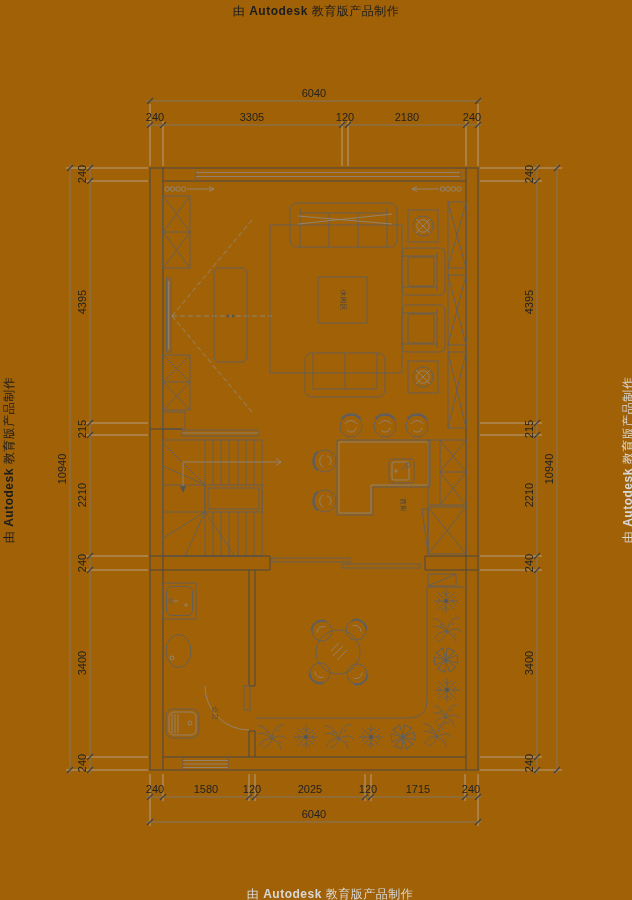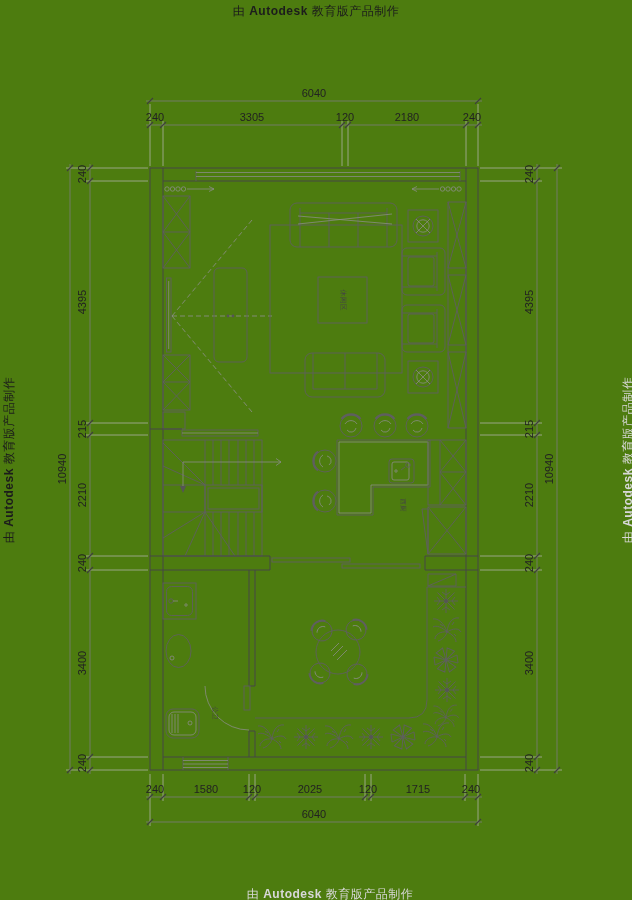--- a/index.html
+++ b/index.html
@@ -1,16 +1,16 @@
 <!DOCTYPE html>
 <html><head>
 <meta charset="utf-8">
 <style>
   html,body{margin:0;padding:0;background:#fff;}
-  #page{position:relative;width:632px;height:900px;background:#4d7c0f;overflow:hidden;
+  #page{position:relative;width:632px;height:900px;background:#a16207;overflow:hidden;
         font-family:"Liberation Sans",sans-serif;}
   .stamp{position:absolute;width:240px;height:14px;text-align:center;font-size:12px;
          color:#1c1c1c;white-space:nowrap;letter-spacing:.5px;}
   .stamp .brand{font-weight:bold;margin:0 4px;}
   .stamp.vert{transform:rotate(-90deg);transform-origin:center center;}
   .stamp.faint{color:#d8d8d8;}
   svg{position:absolute;left:0;top:0;}
   .w{stroke:#474747;fill:none;stroke-width:1;}
   .f{stroke:#5f5f5f;fill:none;stroke-width:.9;}
   .lt{stroke:#8d8d8d;fill:none;stroke-width:.75;}

